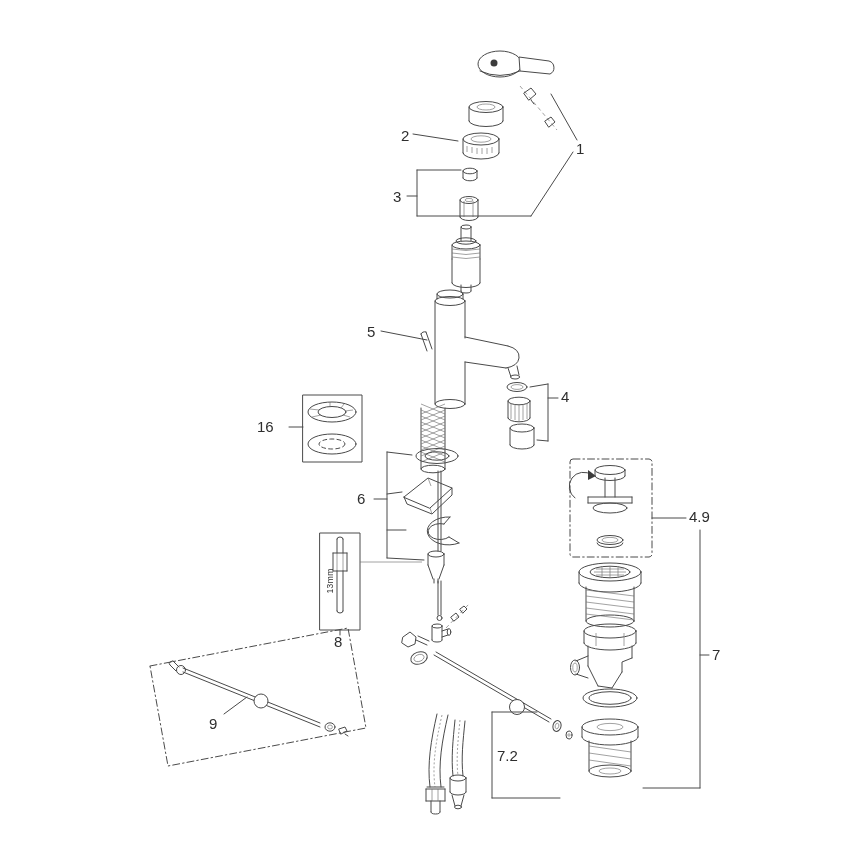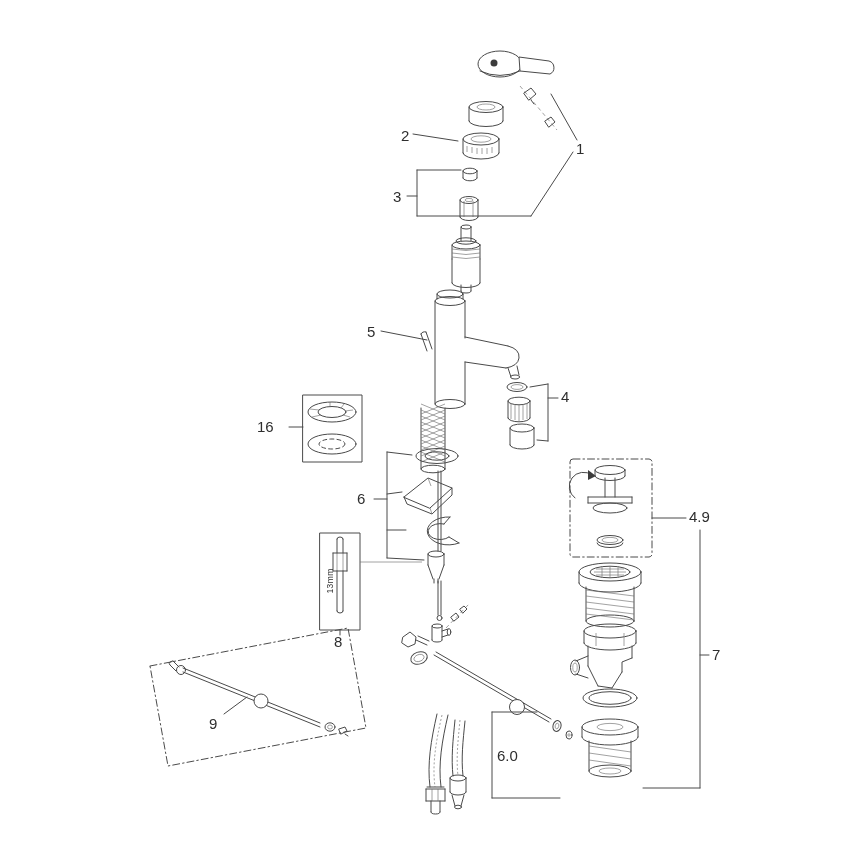--- a/index.html
+++ b/index.html
@@ -410,20 +410,20 @@
 
   <div>
     <div class="part-label" style="left:576px;top:141px">1</div>
     <div class="part-label" style="left:401px;top:128px">2</div>
     <div class="part-label" style="left:393px;top:189px">3</div>
     <div class="part-label" style="left:561px;top:389px">4</div>
     <div class="part-label" style="left:367px;top:324px">5</div>
     <div class="part-label" style="left:357px;top:491px">6</div>
     <div class="part-label" style="left:712px;top:647px">7</div>
     <div class="part-label" style="left:689px;top:509px">4.9</div>
-    <div class="part-label" style="left:497px;top:748px">6.0</div>
+    <div class="part-label" style="left:497px;top:748px">7.2</div>
     <div class="part-label" style="left:334px;top:634px">8</div>
     <div class="part-label" style="left:209px;top:716px">9</div>
     <div class="part-label" style="left:257px;top:419px">16</div>
     <div class="rot-label" style="left:330px;top:581px">13mm</div>
   </div>
 
 </div>
 
 </body></html>

